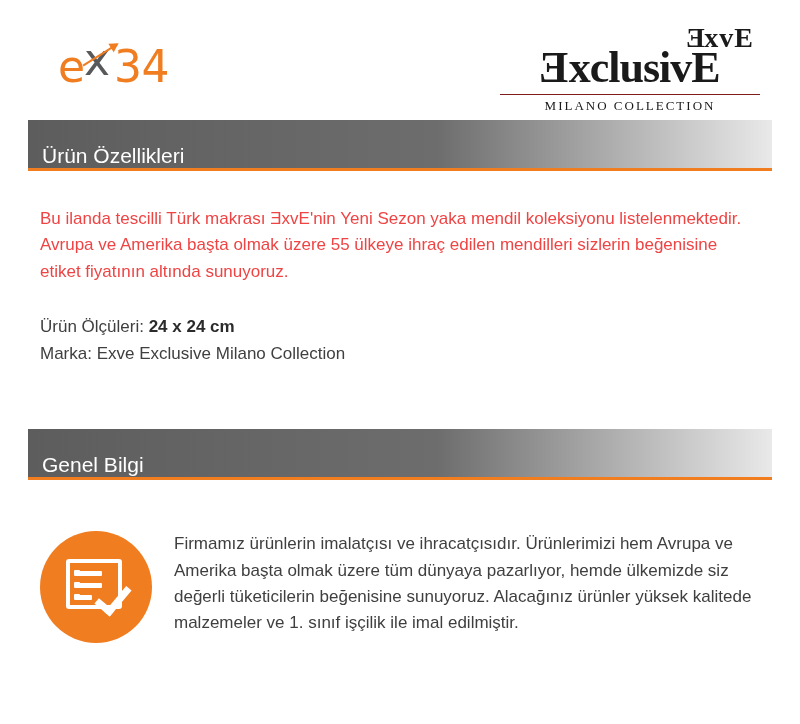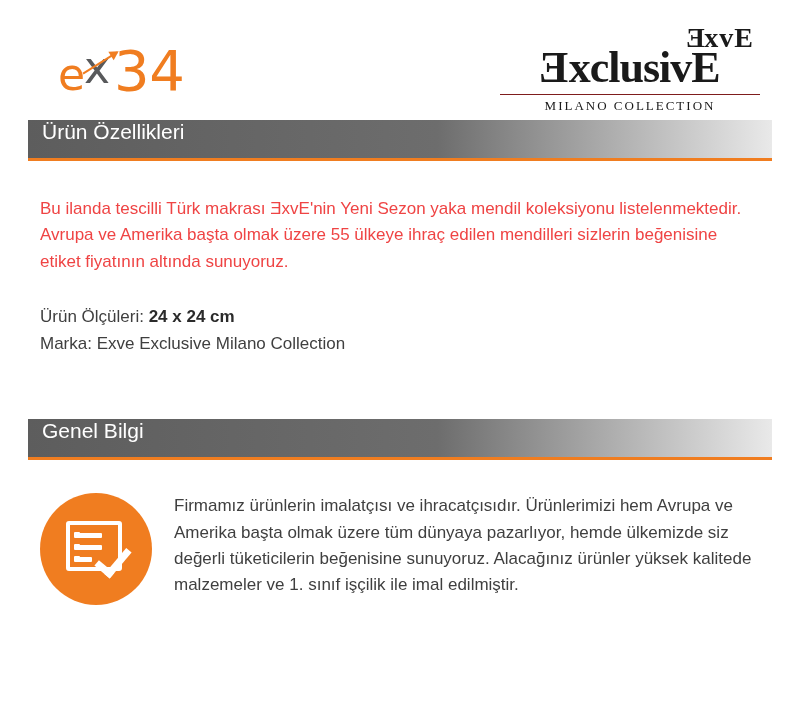--- a/index.html
+++ b/index.html
@@ -67,21 +67,21 @@
     border-left: 9px solid #f07d20;
     border-top: 5px solid transparent;
     border-bottom: 5px solid transparent;
   }
   .logo-left .lg-port {
     font-size: 44px;
     color: #58595b;
     letter-spacing: -0.5px;
   }
   .logo-left .lg-34 {
-    font-size: 56px;
+    font-size: 44px;
     color: #f07d20;
     letter-spacing: -0.5px;
   }
 
   .logo-right {
     position: absolute;
     right: 40px;
     top: 24px;
     width: 260px;
     text-align: center;
@@ -115,24 +115,24 @@
     font-size: 13px;
     letter-spacing: 2px;
     margin-top: 4px;
     border-top: 1px solid #7f1d1d;
     padding-top: 3px;
     font-family: "Liberation Serif", serif;
   }
 
   
   .section-bar {
-    height: 38px;
+    height: 48px;
     background: linear-gradient(to right, #5d5d5d 0%, #6d6d6d 55%, #e9e9e9 100%);
     display: flex;
-    align-items: flex-start;
+    align-items: flex-end;
     position: relative;
     margin: 0 28px 0 28px;
   }
   .section-bar .bar-title {
     color: #ffffff;
     font-size: 21px;
     padding-left: 14px;
     font-weight: 400;
   }
   .section-bar:after {
@@ -156,21 +156,21 @@
   }
   .block-1 { margin-top: 38px; }
   .specs { margin-top: 28px; }
   .specs .row { font-size: 17px; line-height: 1.6; color: #3f3f3f; }
   .specs .row b { font-weight: bold; color: #2b2b2b; }
 
   
   .genel-wrap { margin-top: 62px; }
   .info-block {
     display: flex;
-    margin-top: 34px;
+    margin-top: 52px;
     padding: 0 40px;
     align-items: flex-start;
   }
   .info-icon {
     width: 112px;
     height: 112px;
     border-radius: 50%;
     background: #f07d20;
     flex: 0 0 112px;
     position: relative;

